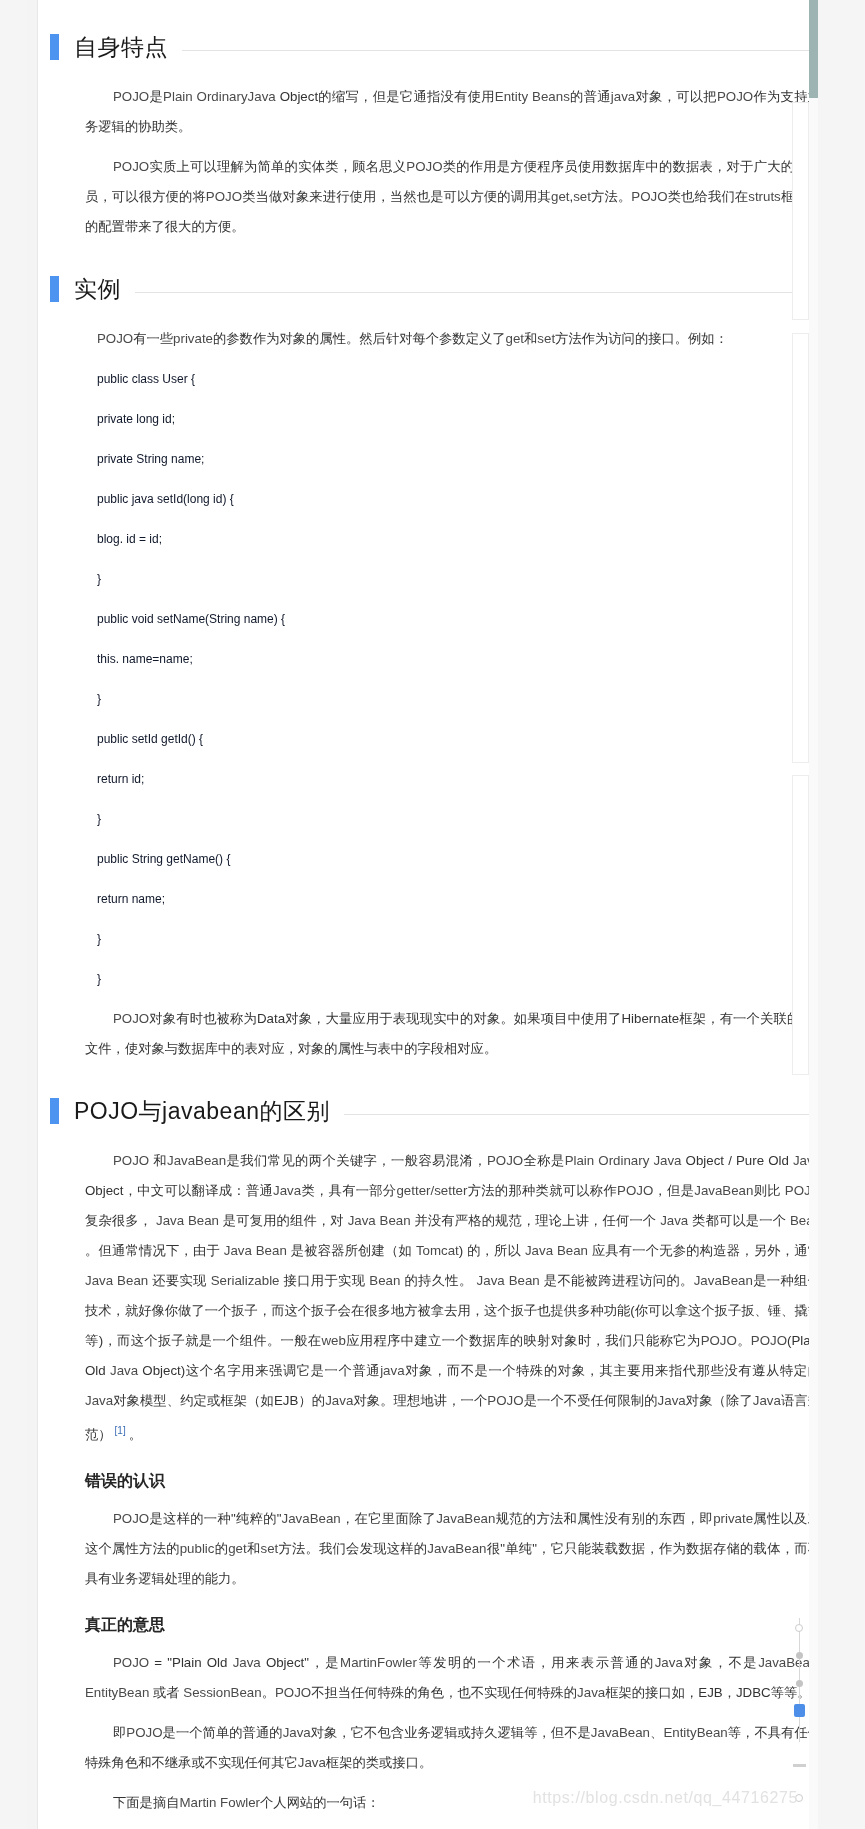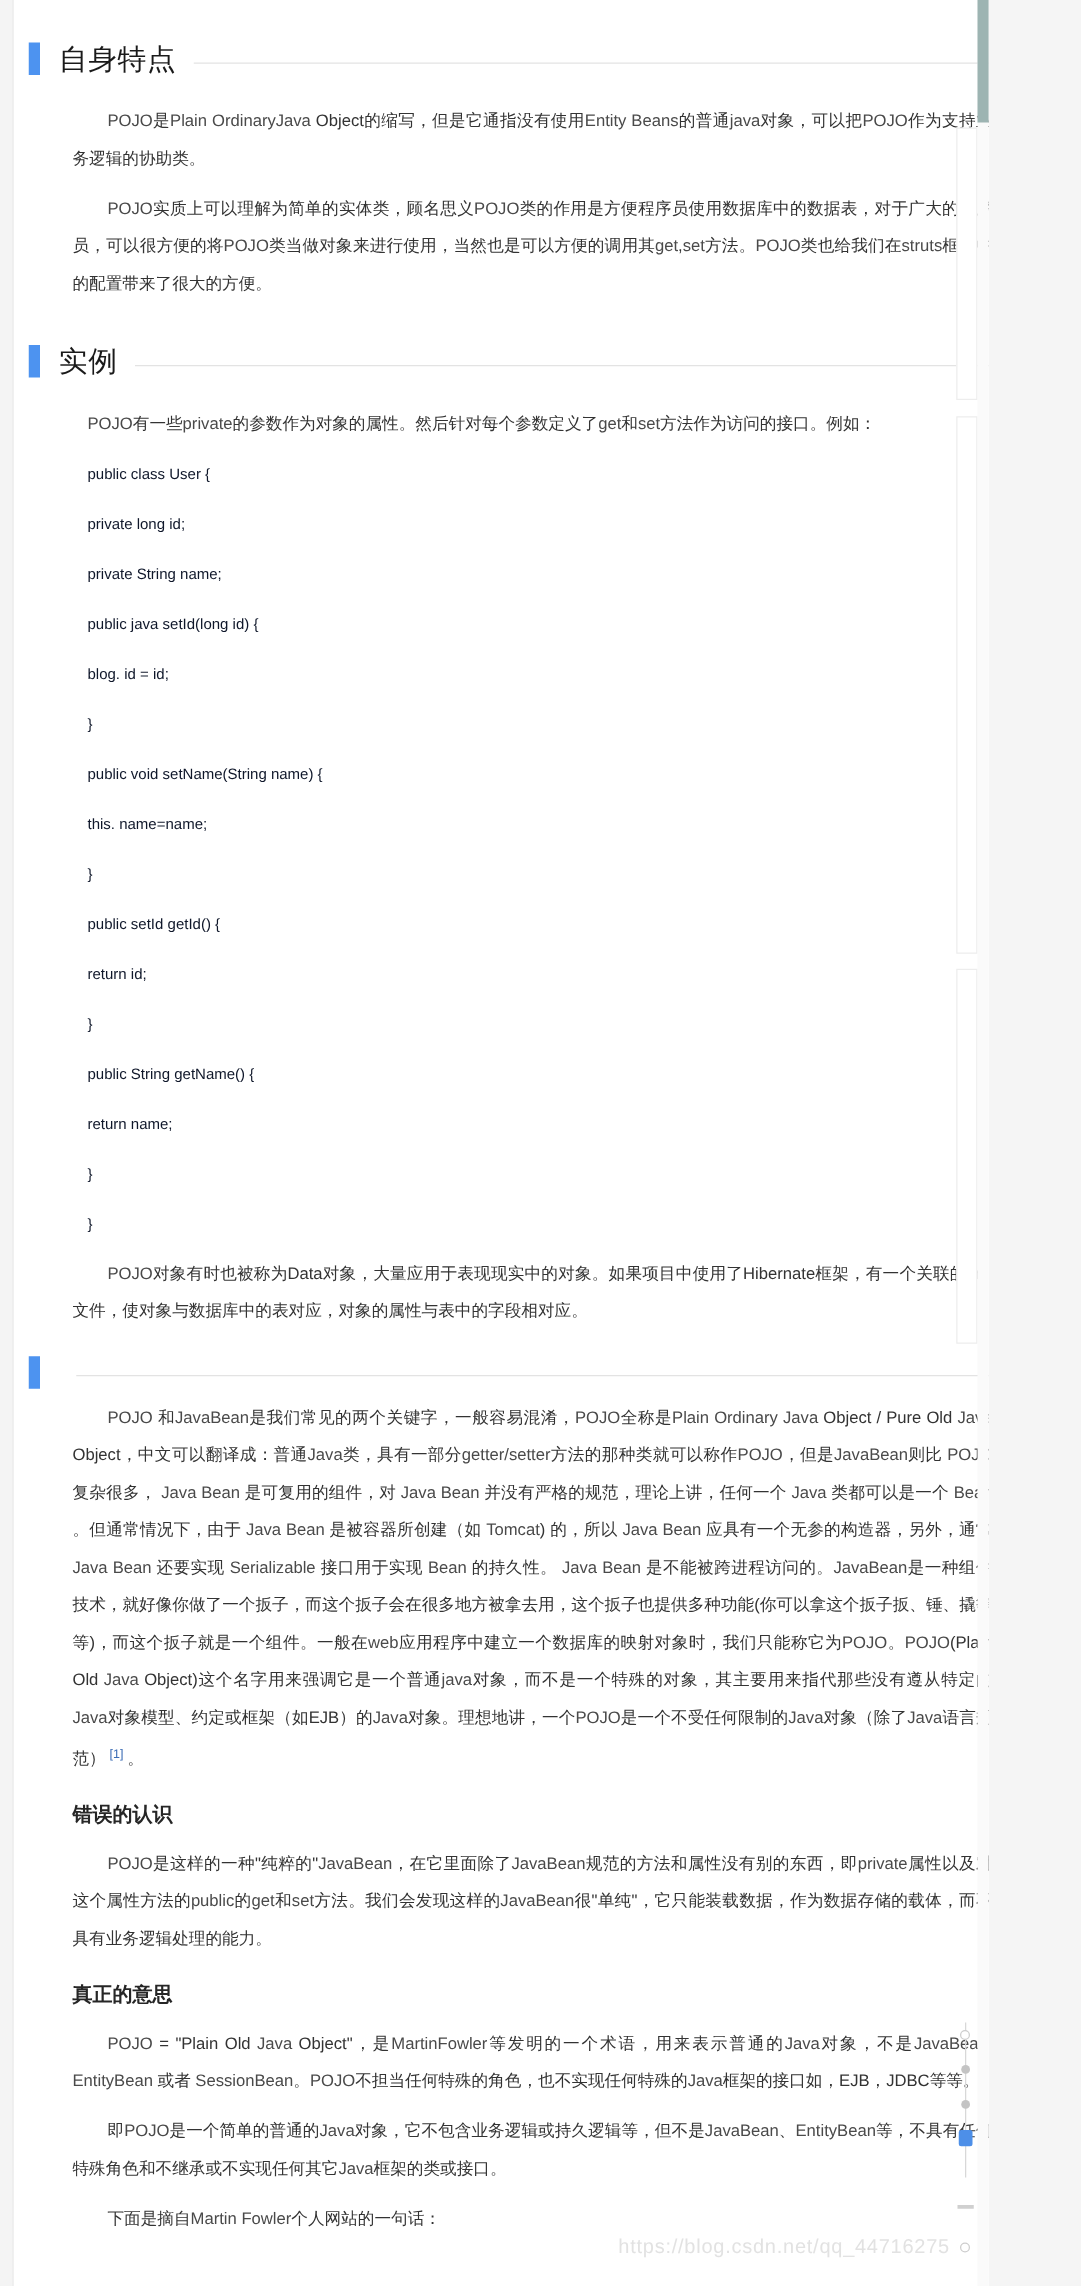--- a/index.html
+++ b/index.html
@@ -7,20 +7,21 @@
     margin: 0; padding: 0;
     background: #f5f5f5;
     font-family: "Liberation Sans", "DejaVu Sans", sans-serif;
   }
   .page {
     position: relative;
     width: 791px;
     height: 1829px;
     background: #f7f7f7;
     overflow: hidden;
+    margin-left: 27px;
   }
   
   .gutter-left {
     position: absolute;
     left: 0; top: 0; bottom: 0;
     width: 11px;
     background: #f4f4f4;
     border-right: 1px solid #e8e8e8;
   }
   .doc {
@@ -166,21 +167,21 @@
   }
   .timeline .dash {
     position: absolute;
     left: 0;
     width: 13px; height: 3px;
     background: #d0d0d0;
   }
   
   .watermark {
     position: absolute;
-    right: 31px;
+    right: 20px;
     bottom: 22px;
     font-size: 16px;
     color: #e2e2e2;
     letter-spacing: .6px;
     white-space: nowrap;
     pointer-events: none;
   }
 </style>
 <style>.term-soft{color:#4a4a4a;}</style></head>
 <body>
@@ -248,20 +249,21 @@
     <div class="sp-s"></div>
     <p class="code-line"><span>}</span></p>
 
     <div class="sp-s"></div>
     <p class="para"><span><span class="term-soft">POJO</span>对象有时也被称为<span class="lk">Data</span>对象，大量应用于表现现实中的对象。如果项目中使用了<span class="lk">Hibernate</span><span class="lk">框架</span>，有一个关联的<span class="term-soft">xml</span>文件，使对象与数据库中的表对应，对象的属性与表中的字段相对应。</span></p>
 
     <div class="sp-l"></div>
 
     <div class="h-section">
       <span class="h-bar"></span>
+      <span class="h-text">POJO与javabean的区别</span>
       <span class="h-rule"></span>
     </div>
     <div class="sp"></div>
 
     <p class="para"><span><span class="term-soft">POJO</span> 和<span class="term-soft">JavaBean</span>是我们常见的两个关键字，一般容易混淆，<span class="term-soft">POJO</span>全称是<span class="term-soft">Plain Ordinary</span> <span class="term-soft">Java</span> Object / Pure Old <span class="term-soft">Java</span> Object，中文可以翻译成：普通<span class="term-soft">Java</span>类，具有一部分<span class="term-soft">getter/setter</span>方法的那种类就可以称作<span class="term-soft">POJO</span>，但是<span class="term-soft">JavaBean</span>则比 <span class="term-soft">POJO</span>复杂很多， <span class="term-soft">Java Bean</span> 是可复用的组件，对 <span class="term-soft">Java Bean</span> 并没有严格的规范，理论上讲，任何一个 <span class="term-soft">Java</span> 类都可以是一个 <span class="term-soft">Bean</span> 。但通常情况下，由于 <span class="term-soft">Java Bean</span> 是被容器所创建（如 <span class="term-soft">Tomcat</span>) 的，所以 <span class="term-soft">Java Bean</span> 应具有一个无参的构造器，另外，通常 <span class="term-soft">Java Bean</span> 还要实现 <span class="term-soft">Serializable</span> 接口用于实现 <span class="term-soft">Bean</span> 的持久性。 <span class="term-soft">Java Bean</span> 是不能被跨进程访问的。<span class="term-soft">JavaBean</span>是一种组件技术，就好像你做了一个扳子，而这个扳子会在很多地方被拿去用，这个扳子也提供多种功能(你可以拿这个扳子扳、锤、撬等等)，而这个扳子就是一个组件。一般在<span class="term-soft">web</span>应用程序中建立一个数据库的映射对象时，我们只能称它为<span class="term-soft">POJO</span>。<span class="term-soft">POJO</span>(Plain Old <span class="term-soft">Java</span> Object)这个名字用来强调它是一个普通<span class="term-soft">java</span>对象，而不是一个特殊的对象，其主要用来指代那些没有遵从特定的<span class="term-soft">Java</span>对象模型、约定或<span class="lk">框架</span>（如<span class="lk">EJB</span>）的<span class="term-soft">Java</span>对象。理想地讲，一个<span class="term-soft">POJO</span>是一个不受任何限制的<span class="term-soft">Java</span>对象（除了<span class="term-soft">Java</span>语言规范）</span><sup class="ref">[1]</sup><span>。</span></p>
 
     <div class="sp"></div>
 
     <h3 class="h-sub">错误的认识</h3>
     <div class="sp-s"></div>

